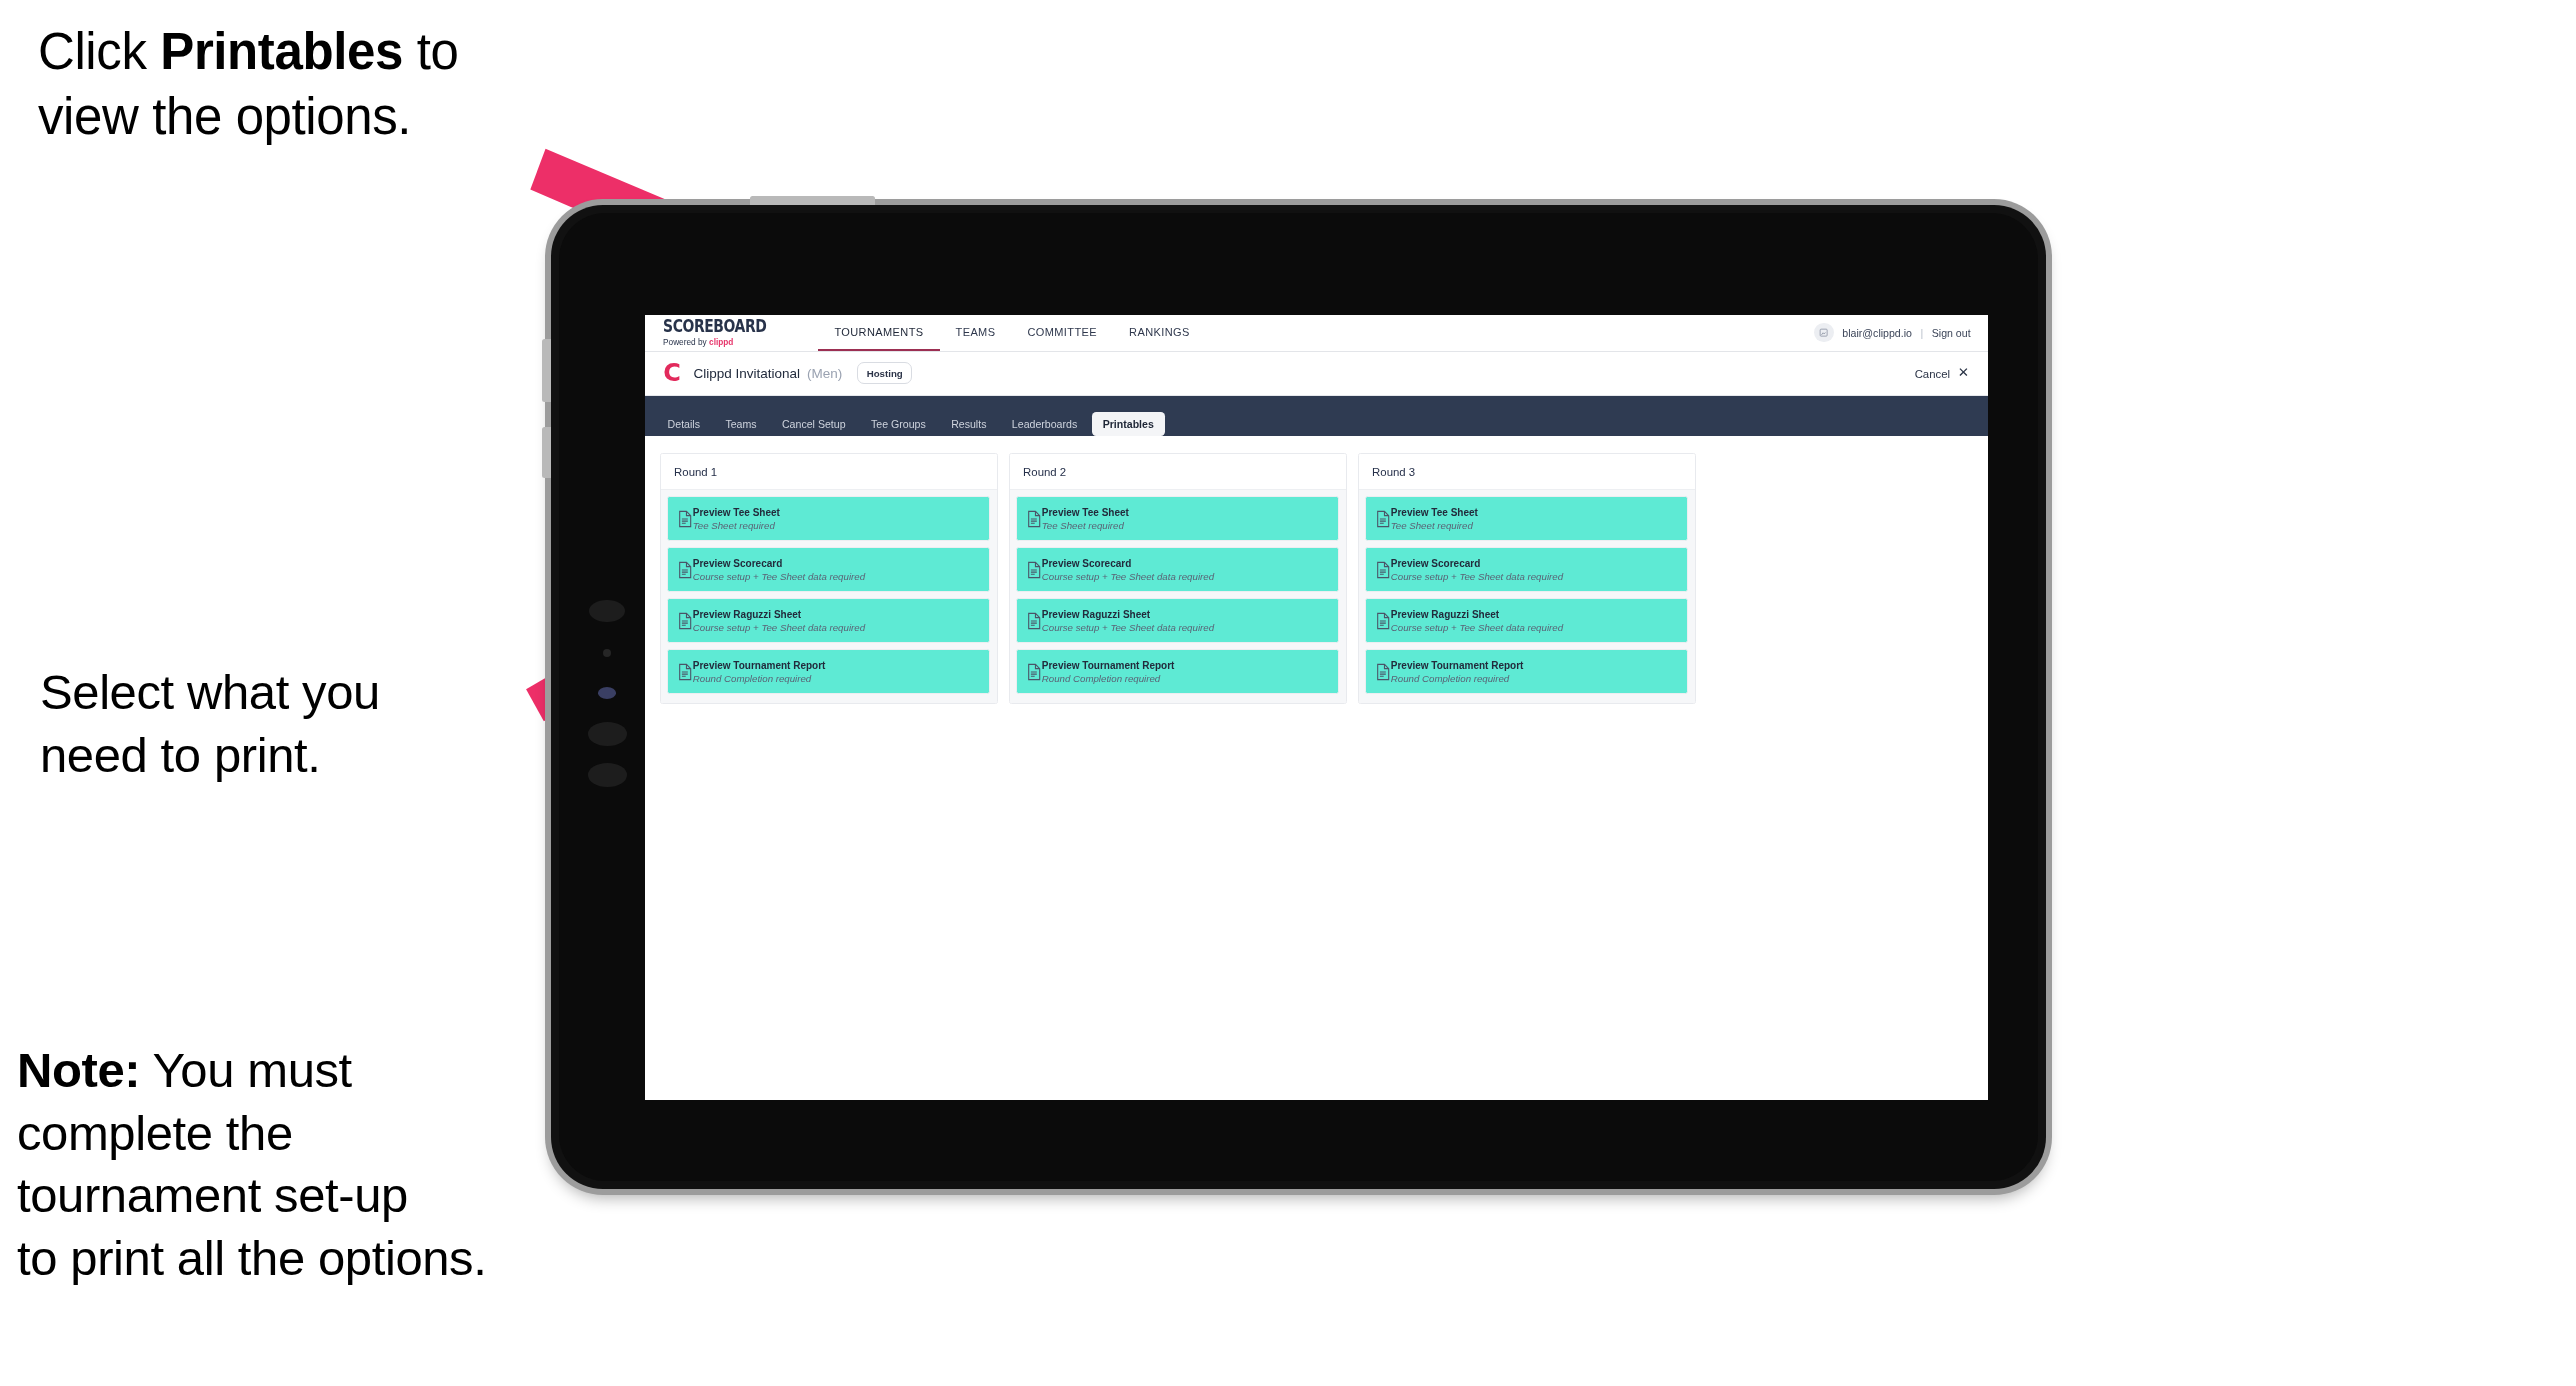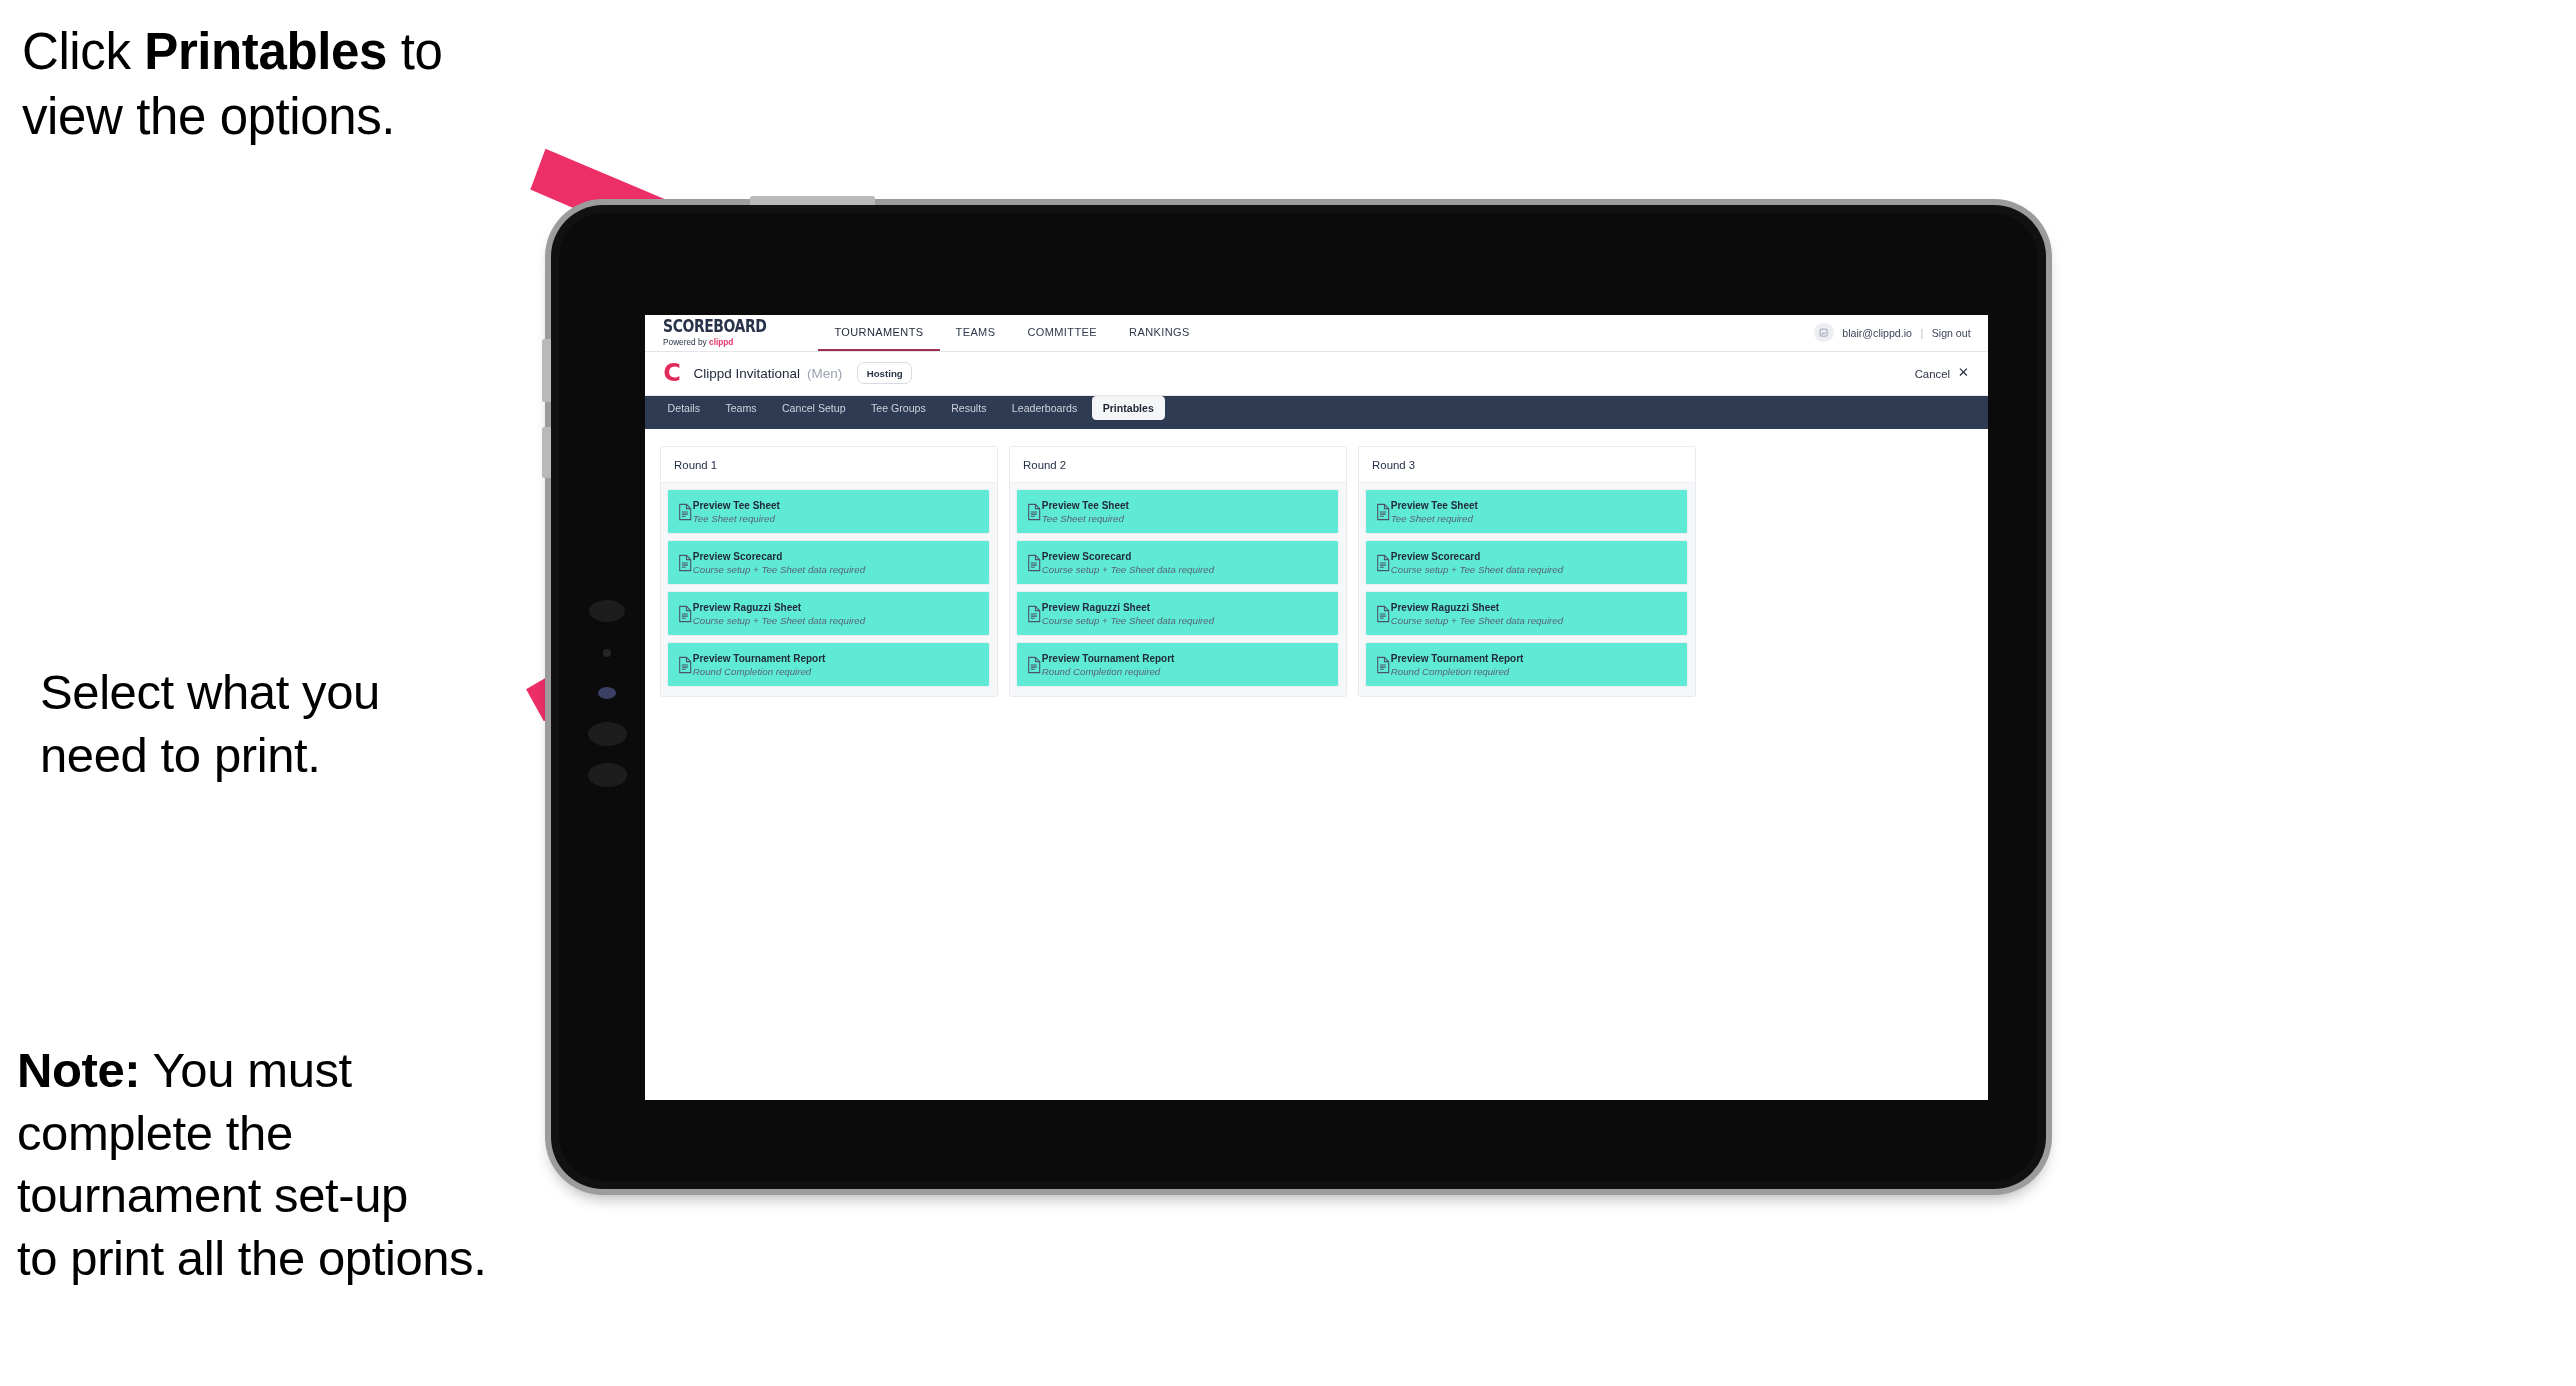--- a/index.html
+++ b/index.html
@@ -15,21 +15,21 @@
   .annot {
     position: absolute;
     color: #000;
     font-family: "Liberation Sans", sans-serif;
     font-weight: 400;
     line-height: 1.28;
     letter-spacing: -0.4px;
     white-space: pre-line;
   }
   .annot b { font-weight: 700; }
-  #annot-click   { left: 22px;  top: 18.6px;  font-size: 51px; width: 558px; }
+  #annot-click   { left: 38px;  top: 18.6px;  font-size: 51px; width: 558px; }
   #annot-select  { left: 40px;  top: 661px; font-size: 49px; width: 541px; }
   #annot-note    { left: 17px;  top: 1039px;font-size: 49px; width: 668px; }
 
   
   .arrow-svg { position: absolute; overflow: visible; pointer-events: none; }
 
   
   #tablet {
     position: absolute;
     left: 551px; top: 205px;
@@ -130,21 +130,21 @@
     border: 0.8px solid #d9dce2; border-radius: 7px; padding: 4.2px 8.5px; background:#fff;
   }
   #cancel-btn {
     margin-left: auto; display: flex; align-items: flex-end; gap: 7.6px;
     font-size: 11.4px; color: #2a3346; cursor: pointer;
   }
   #cancel-x { font-size: 13.5px; line-height: 1; }
 
   
   #tab-strip {
-    height: 33px; background: #2f3b52; display: flex; align-items: flex-start;
+    height: 40px; background: #2f3b52; display: flex; align-items: flex-end;
     padding: 0 12px; gap: 3.4px;
   }
   .tab {
     font-size: 10.6px; color: #ced3dd; padding: 6px 11px;
     border-radius: 4.2px; cursor: pointer; white-space: nowrap;
   }
   .tab.active { background: #f4f5f7; color: #1e2636; font-weight: 700; }
 
   
   #rounds {

